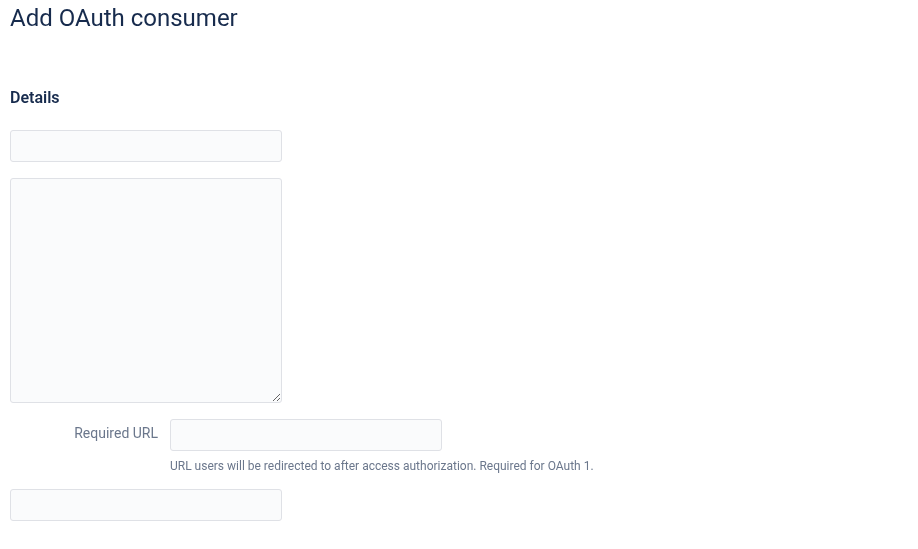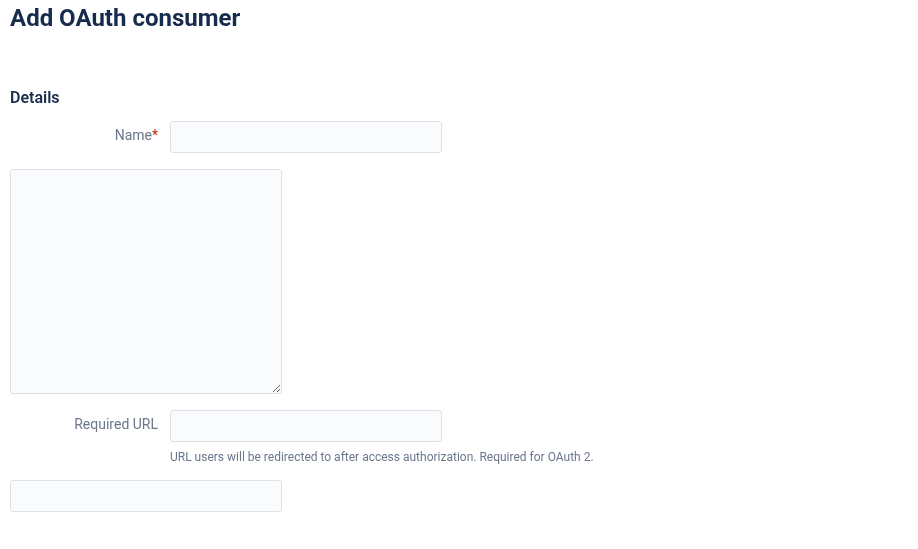--- a/index.html
+++ b/index.html
@@ -12,29 +12,29 @@
       background: #ffffff;
       color: #172b4d;
       padding: 0;
       width: 918px;
     }
     .page-container {
       padding: 4px 10px 10px 10px;
     }
     h1.page-title {
       font-size: 24px;
-      font-weight: 700;
+      font-weight: 400;
       color: #172b4d;
       margin-bottom: 56px;
     }
     h4.section-heading {
       font-size: 16px;
       font-weight: 600;
       color: #172b4d;
-      margin-bottom: 14px;
+      margin-bottom: 23px;
     }
     .form-row {
       display: flex;
       align-items: flex-start;
       margin-bottom: 8px;
     }
     .form-label {
       width: 160px;
       text-align: right;
       padding-right: 12px;
@@ -84,39 +84,36 @@
 </head>
 <body>
 
 <div class="page-container">
 
   <h1 class="page-title">Add OAuth consumer</h1>
 
   <h4 class="section-heading">Details</h4>
 
   <div class="form-row row-group">
-    <div class="form-label">
-      <span>Name</span><span class="required">*</span>
-    </div>
     <div class="form-field">
       <input type="text" class="text-input" value="" style="">
     </div>
   </div>
 
   <div class="form-row row-group">
     <div class="form-field">
       <textarea class="textarea-input" style=""></textarea>
     </div>
   </div>
 
   <div class="form-row">
     <div class="form-label">Required URL</div>
     <div class="form-field">
       <input type="text" class="text-input" value="" style="">
-      <div class="help-text">URL users will be redirected to after access authorization. Required for OAuth 2.</div>
+      <div class="help-text">URL users will be redirected to after access authorization. Required for OAuth 1.</div>
     </div>
   </div>
 
   <div class="form-row">
     <div class="form-field">
       <input type="text" class="text-input" value="" style="">
     </div>
   </div>
 
 </div>

